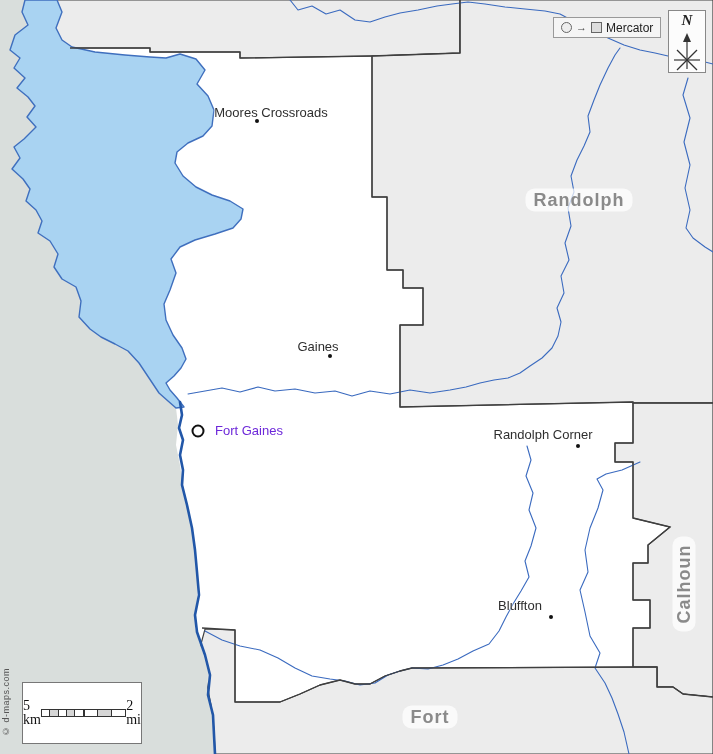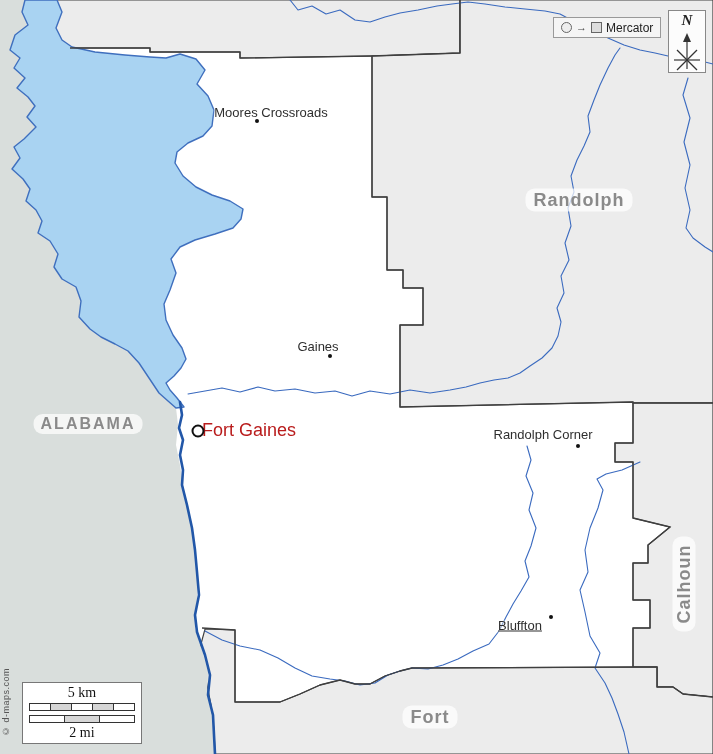--- a/index.html
+++ b/index.html
@@ -11,27 +11,27 @@
     background:rgba(255,255,255,0.72);border-radius:9px;padding:1px 8px;
     white-space:nowrap;}
   .state-label{position:absolute;transform:translate(-50%,-50%);
     font-weight:bold;font-size:16px;color:#8a8a8a;letter-spacing:2px;
     background:rgba(255,255,255,0.72);border-radius:9px;padding:1px 7px;
     white-space:nowrap;}
   .county-label.vertical{transform:translate(-50%,-50%) rotate(-90deg);}
   .town{position:absolute;transform:translate(-50%,-50%);font-size:13px;
     color:#2e2e2e;white-space:nowrap;
     text-shadow:0 0 2px #fff,0 0 2px #fff;}
-  .town.big{font-size:18px;color:#b91c1c;}
+  .town.big{font-size:13px;color:#6d28d9;}
   .town-dot{position:absolute;width:4px;height:4px;background:#111;
     border-radius:50%;transform:translate(-50%,-50%);}
   .town-ring{position:absolute;width:9px;height:9px;border:2.5px solid #111;
     background:#fff;border-radius:50%;transform:translate(-50%,-50%);}
   #scale-box{position:absolute;left:22px;top:682px;width:120px;height:62px;
-    background:#fff;border:1px solid #777;display:flex;flex-direction:column;
+    background:#fff;border:1px solid #777;display:flex;flex-direction:row;
     align-items:center;justify-content:space-between;padding:3px 0;
     box-sizing:border-box;}
   .scale-text{font-family:"Liberation Serif",serif;font-size:14px;color:#111;
     line-height:14px;}
   .scale-bar{display:flex;width:104px;height:6px;border:1px solid #333;
     box-sizing:content-box;}
   .scale-bar .seg{flex:1;border-right:1px solid #333;}
   .scale-bar .seg:last-child{border-right:none;}
   #mercator-badge{position:absolute;left:553px;top:17px;height:21px;
     background:#f5f5f5;border:1px solid #999;display:flex;align-items:center;
@@ -87,35 +87,34 @@
       <path d="M372,56 L372,197 L387,197 L387,270 L403,270 L403,288 L423,288 L423,325 L400,325 L400,407 L633,402 L633,443 L615,443 L615,462 L633,462 L633,518 L670,527 L648,545 L648,563 L633,563 L633,600 L650,600 L650,628 L633,628 L633,667"></path>
       <path d="M633,403 L713,403"></path>
       <path d="M633,667 L412,668 L400,671 L385,676 L370,684 L355,684 L340,680 L320,685 L300,694 L280,702 L235,702 L235,630 L202,628"></path>
       <path d="M633,667 L657,667 L657,687 L673,687 L683,694 L713,697"></path>
     </g>
   </svg>
 
   <div class="county-label" style="left:549px;top:200px;margin-left:30px;">Randolph</div>
   <div class="county-label vertical" style="left:684px;top:584px;">Calhoun</div>
   <div class="county-label" style="left:430px;top:717px;">Fort</div>
-  <div class="state-label" style="left:88px;top:424px;">ALABAMA</div>
 
   <div class="town" style="left:271px;top:112px;">Moores Crossroads</div>
   <div class="town-dot" style="left:257px;top:121px;"></div>
 
   <div class="town" style="left:318px;top:346px;">Gaines</div>
   <div class="town-dot" style="left:330px;top:356px;"></div>
 
   <div class="town big" style="left:249px;top:430px;">Fort Gaines</div>
   <div class="town-ring" style="left:198px;top:431px;"></div>
 
   <div class="town" style="left:543px;top:434px;">Randolph Corner</div>
   <div class="town-dot" style="left:578px;top:446px;"></div>
 
-  <div class="town" style="left:520px;top:625px;text-decoration:underline;">Bluffton</div>
+  <div class="town" style="left:520px;top:605px;">Bluffton</div>
   <div class="town-dot" style="left:551px;top:617px;"></div>
 
   <div id="mercator-badge">
     <span class="circle"></span>
     <span class="arrow">→</span>
     <span class="square"></span>
     <span class="label">Mercator</span>
   </div>
 
   <div id="compass">

